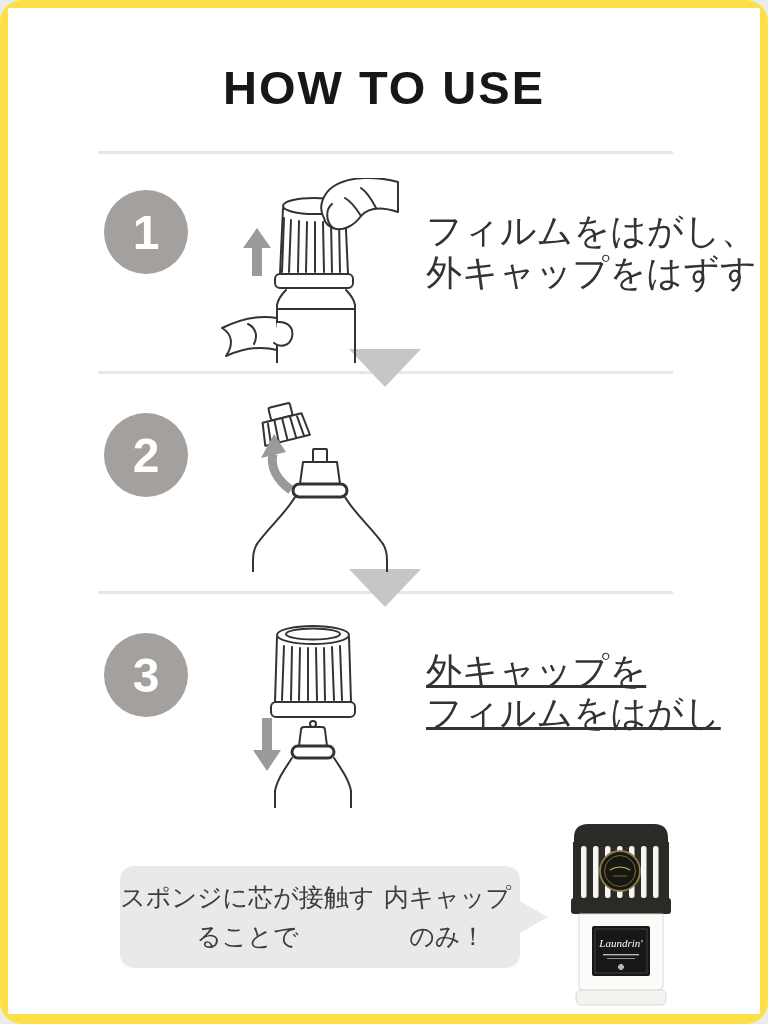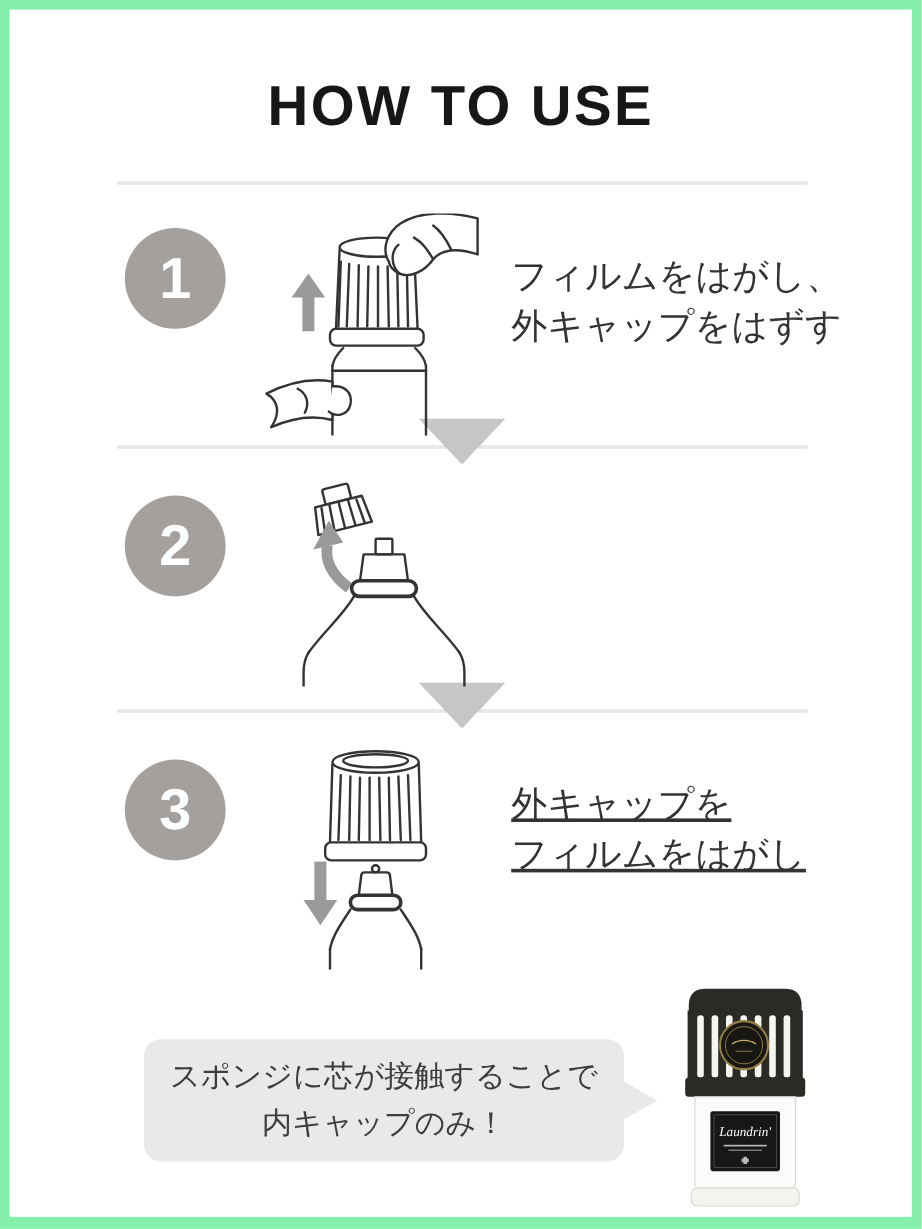--- a/index.html
+++ b/index.html
@@ -4,22 +4,23 @@
 <style>
   * { margin: 0; padding: 0; box-sizing: border-box; }
   html, body { width: 768px; height: 1024px; }
   body {
     font-family: "Liberation Sans", "DejaVu Sans", sans-serif;
     background: #ebebeb;
   }
   .frame {
     position: relative;
     width: 768px; height: 1024px;
-    background: #86efac;
+    background: #fde047;
     overflow: hidden;
+    border-radius: 22px;
   }
   .card {
     position: absolute;
     left: 8px; top: 8px;
     width: 752px; height: 1006px;
     background: #ffffff;
   }
   .title {
     position: absolute;
     left: 0; top: 52px;
@@ -64,36 +65,36 @@
   .circle-1 { top: 182px; }
   .circle-2 { top: 405px; }
   .circle-3 { top: 625px; }
   .illus { position: absolute; }
   .illus-1 { left: 212px; top: 170px; }
   .illus-2 { left: 217px; top: 384px; }
   .illus-3 { left: 227px; top: 610px; }
   .step-text {
     position: absolute;
     left: 418px;
-    font-size: 30px;
+    font-size: 36px;
     line-height: 42px;
     color: #333333;
     white-space: nowrap;
   }
   .text-1 { top: 202px; }
   .text-2 { top: 422px; }
   .text-3 { top: 642px; text-decoration: underline; }
   .bubble {
     position: absolute;
     left: 112px; top: 858px;
     width: 400px; height: 102px;
     background: #e9e9e9;
     border-radius: 14px;
     display: flex;
-    flex-direction: column;
+    flex-direction: row;
     align-items: center;
     justify-content: center;
     font-size: 25px;
     line-height: 39px;
     color: #3d3d3d;
     text-align: center;
   }
   .bubble-pointer {
     position: absolute;
     left: 510px; top: 892px;

